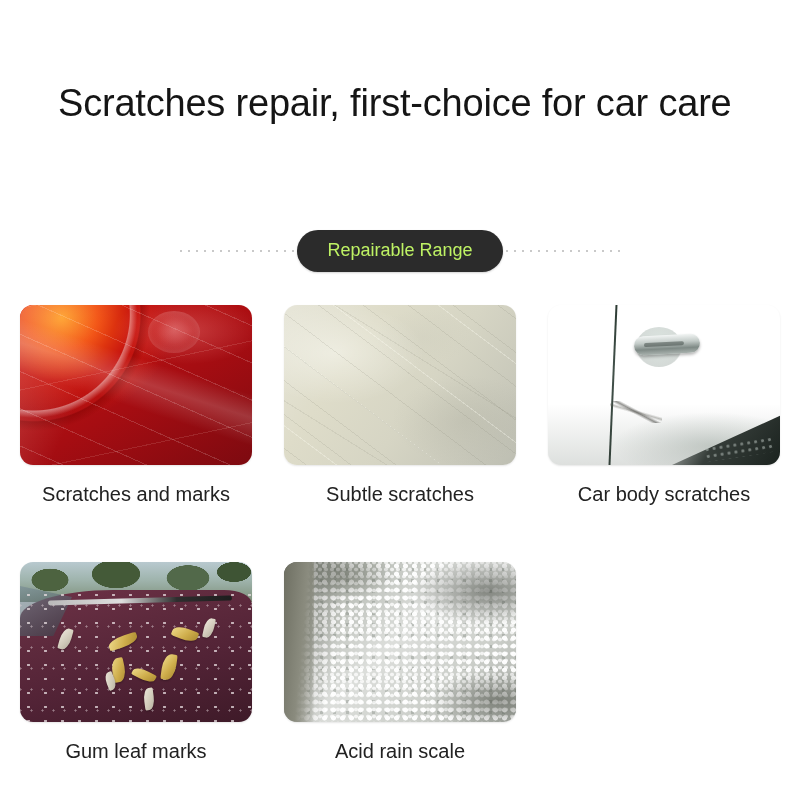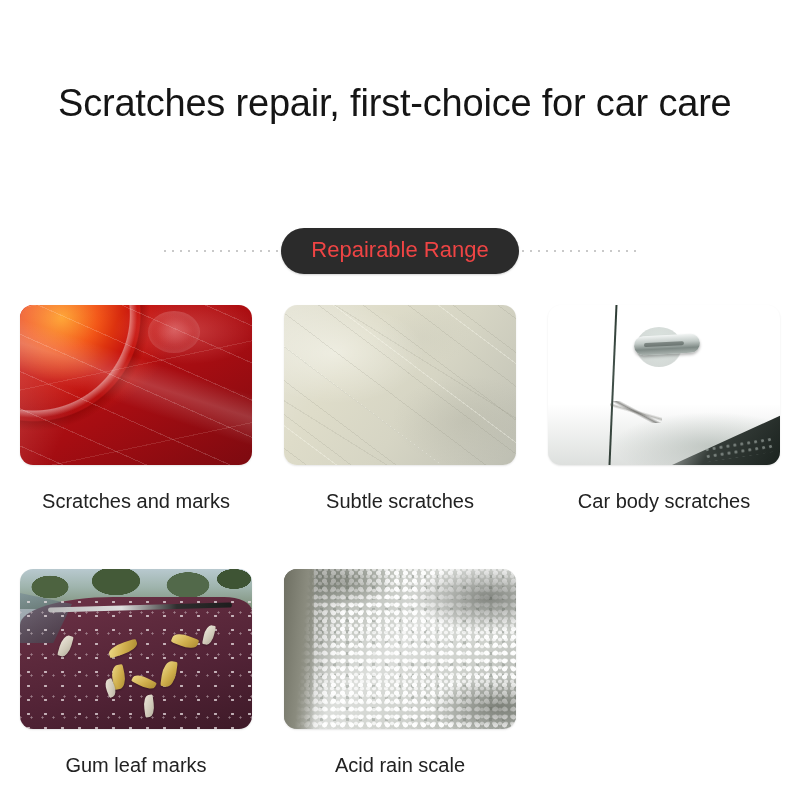--- a/index.html
+++ b/index.html
@@ -43,22 +43,22 @@
   .dotted-rule {
     width: 116px;
     height: 4px;
     background-image: radial-gradient(circle, #c9c9c9 0 1.2px, transparent 1.4px);
     background-size: 8px 4px;
     background-repeat: repeat-x;
     background-position: center;
   }
   .range-badge {
     background: #2b2b2b;
-    color: #ef4444;
-    font-size: 22px;
+    color: #bef264;
+    font-size: 18px;
     font-weight: 400;
     border-radius: 28px;
     padding: 11px 30px 13px 30px;
     line-height: 1;
     white-space: nowrap;
     margin: 0 2px;
     box-shadow: 0 1px 2px rgba(0,0,0,0.18);
   }
 
   
@@ -80,21 +80,21 @@
     border-radius: 13px;
     overflow: hidden;
     position: relative;
     box-shadow: 0 1px 2px rgba(0,0,0,0.10);
   }
   .card-photo > .layer {
     position: absolute;
     inset: 0;
   }
   .card-caption {
-    margin-top: 24px;
+    margin-top: 17px;
     text-align: center;
     font-size: 20px;
     font-weight: 400;
     color: #222222;
     line-height: 1.2;
     white-space: nowrap;
   }
 
   
   .ph1-base {

